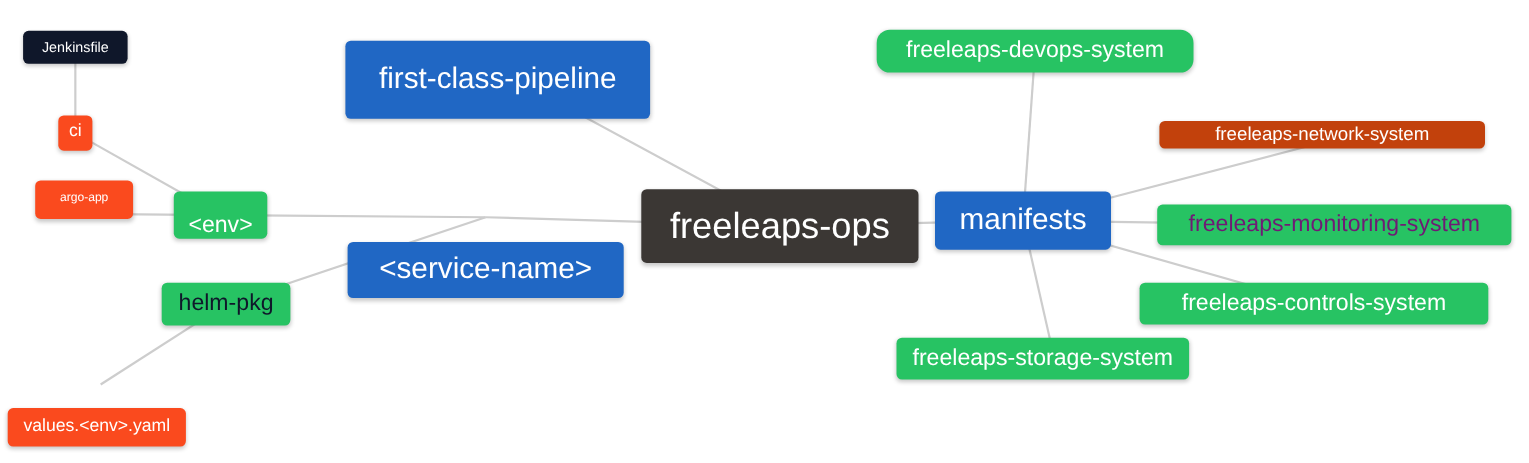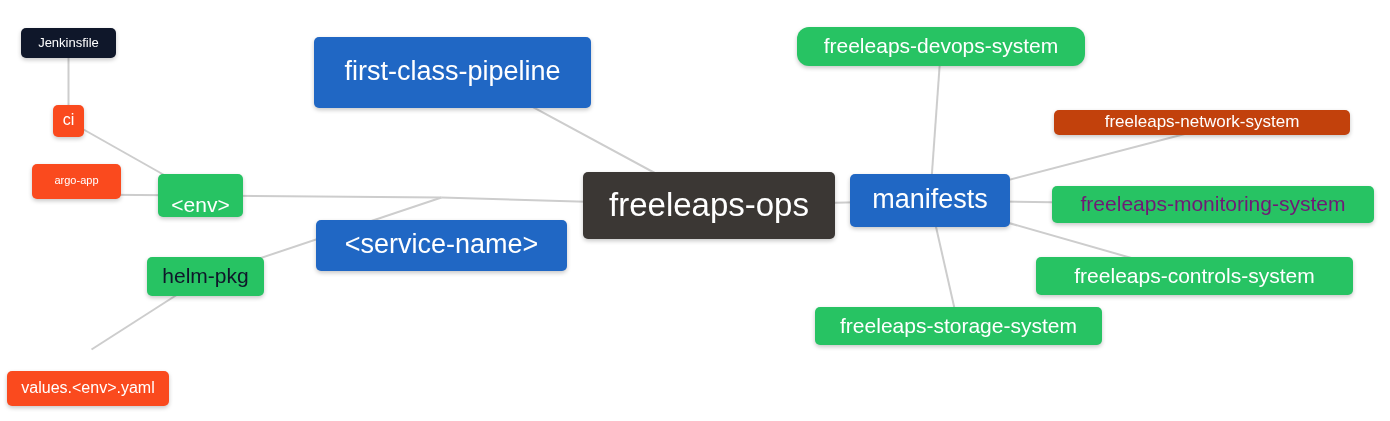--- a/index.html
+++ b/index.html
@@ -106,17 +106,17 @@
       </div>
       <div class="node" style="left: 1054px; top: 110px; width: 296px; height: 25px; background: #c2410c; font-size: 17px; color: rgb(255, 255, 255);">
         <span>freeleaps-network-system</span>
       </div>
       <div class="node" style="left: 1052px; top: 186px; width: 322px; height: 37px; background: rgb(39, 195, 99); font-size: 21px; color: #701a75;">
         <span>freeleaps-monitoring-system</span>
       </div>
       <div class="node" style="left: 1036px; top: 257px; width: 317px; height: 38px; background: rgb(39, 195, 99); font-size: 21px; color: rgb(255, 255, 255);">
         <span>freeleaps-controls-system</span>
       </div>
-      <div class="node" style="left: 815px; top: 307px; width: 287px; height: 38px; background: rgb(39, 195, 99); font-size: 21px; color: rgb(255, 255, 255);">
+      <div class="node" style="left: 815px; top: 307px; width: 266px; height: 38px; background: rgb(39, 195, 99); font-size: 21px; color: rgb(255, 255, 255);">
         <span>freeleaps-storage-system</span>
       </div>
     </div>
 </div>
 
 </body></html>

